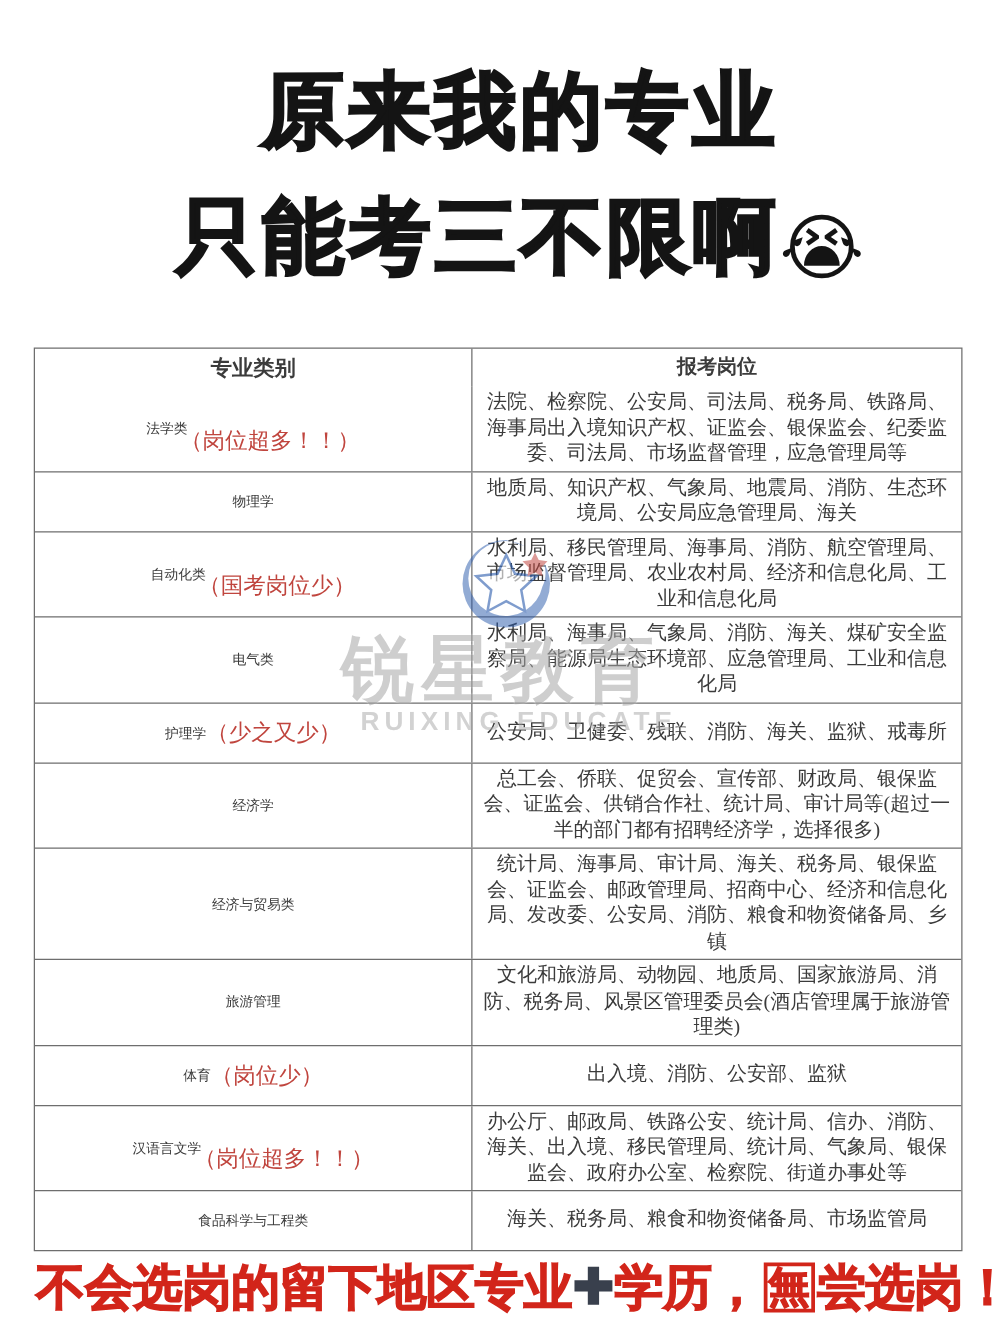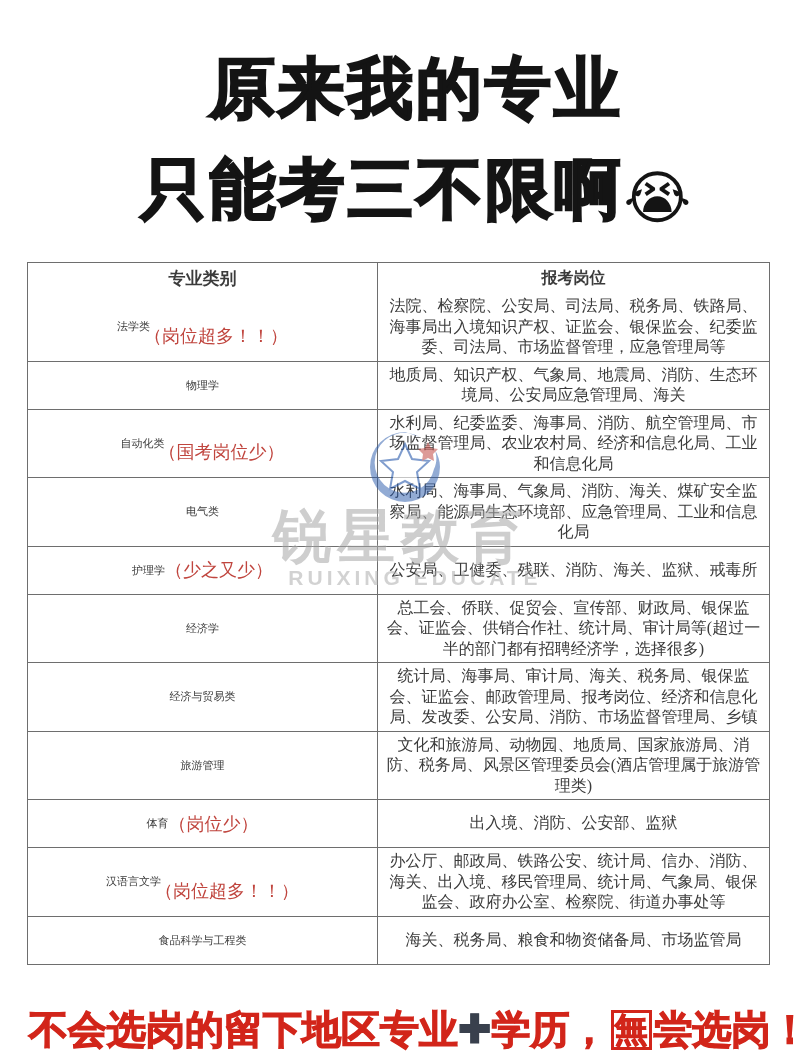--- a/index.html
+++ b/index.html
@@ -12,21 +12,21 @@
   .page{position:relative;width:800px;height:1056px;background:#fff;overflow:hidden;}
 
   
   .title-block{position:absolute;top:38px;left:16px;width:100%;text-align:center;
     color:var(--title-black);font-weight:900;}
   .title-line{font-size:66px;line-height:101px;letter-spacing:3px;
     -webkit-text-stroke:2.2px var(--title-black);white-space:nowrap;}
   .title-emoji{-webkit-text-stroke:0;font-size:58px;vertical-align:-6px;letter-spacing:0;}
 
   
-  .jobs-table{position:absolute;left:27px;top:262px;width:741px;
+  .jobs-table{position:absolute;left:27px;top:278px;width:741px;
     border:1.5px solid var(--border-gray);color:var(--table-text);}
   .trow{display:flex;border-top:1px solid var(--border-gray);}
   .trow:first-child{border-top:none;}
   .cell-l{width:349px;flex:0 0 349px;display:flex;align-items:center;justify-content:center;
     padding:3px 6px;box-sizing:border-box;text-align:center;}
   .cell-r{flex:1;border-left:1px solid var(--border-gray);display:flex;align-items:center;justify-content:center;
     padding:3px 7px;box-sizing:border-box;font-size:16px;line-height:20.5px;text-align:center;font-family:Liberation Serif, serif;}
   .header-row{font-weight:bold;font-size:17px;}
   .header-row .cell-l,.header-row .cell-r{min-height:30px;padding:2px 6px;}
   .body-row{min-height:47px;}
@@ -93,21 +93,21 @@
           <div class="cell-l">
             <span class="major">物理学</span>
           </div>
           <div class="cell-r">地质局、知识产权、气象局、地震局、消防、生态环境局、公安局应急管理局、海关</div>
         </div>
         <div class="trow body-row">
           <div class="cell-l">
             <span class="major">自动化类</span>
             <span class="note drop">（国考岗位少）</span>
           </div>
-          <div class="cell-r">水利局、纪委监委、海事局、消防、航空管理局、市场监督管理局、农业农村局、经济和信息化局、工业和信息化局</div>
+          <div class="cell-r">水利局、移民管理局、海事局、消防、航空管理局、市场监督管理局、农业农村局、经济和信息化局、工业和信息化局</div>
         </div>
         <div class="trow body-row">
           <div class="cell-l">
             <span class="major">电气类</span>
           </div>
           <div class="cell-r">水利局、海事局、气象局、消防、海关、煤矿安全监察局、能源局生态环境部、应急管理局、工业和信息化局</div>
         </div>
         <div class="trow body-row">
           <div class="cell-l">
             <span class="major">护理学</span>
@@ -118,21 +118,21 @@
         <div class="trow body-row">
           <div class="cell-l">
             <span class="major">经济学</span>
           </div>
           <div class="cell-r">总工会、侨联、促贸会、宣传部、财政局、银保监会、证监会、供销合作社、统计局、审计局等(超过一半的部门都有招聘经济学，选择很多)</div>
         </div>
         <div class="trow body-row">
           <div class="cell-l">
             <span class="major">经济与贸易类</span>
           </div>
-          <div class="cell-r">统计局、海事局、审计局、海关、税务局、银保监会、证监会、邮政管理局、报考岗位、经济和信息化局、发改委、公安局、消防、市场监督管理局、乡镇</div>
+          <div class="cell-r">统计局、海事局、审计局、海关、税务局、银保监会、证监会、邮政管理局、招商中心、经济和信息化局、发改委、公安局、消防、粮食和物资储备局、乡镇</div>
         </div>
         <div class="trow body-row">
           <div class="cell-l">
             <span class="major">旅游管理</span>
           </div>
           <div class="cell-r">文化和旅游局、动物园、地质局、国家旅游局、消防、税务局、风景区管理委员会(酒店管理属于旅游管理类)</div>
         </div>
         <div class="trow body-row">
           <div class="cell-l">
             <span class="major">体育</span>

